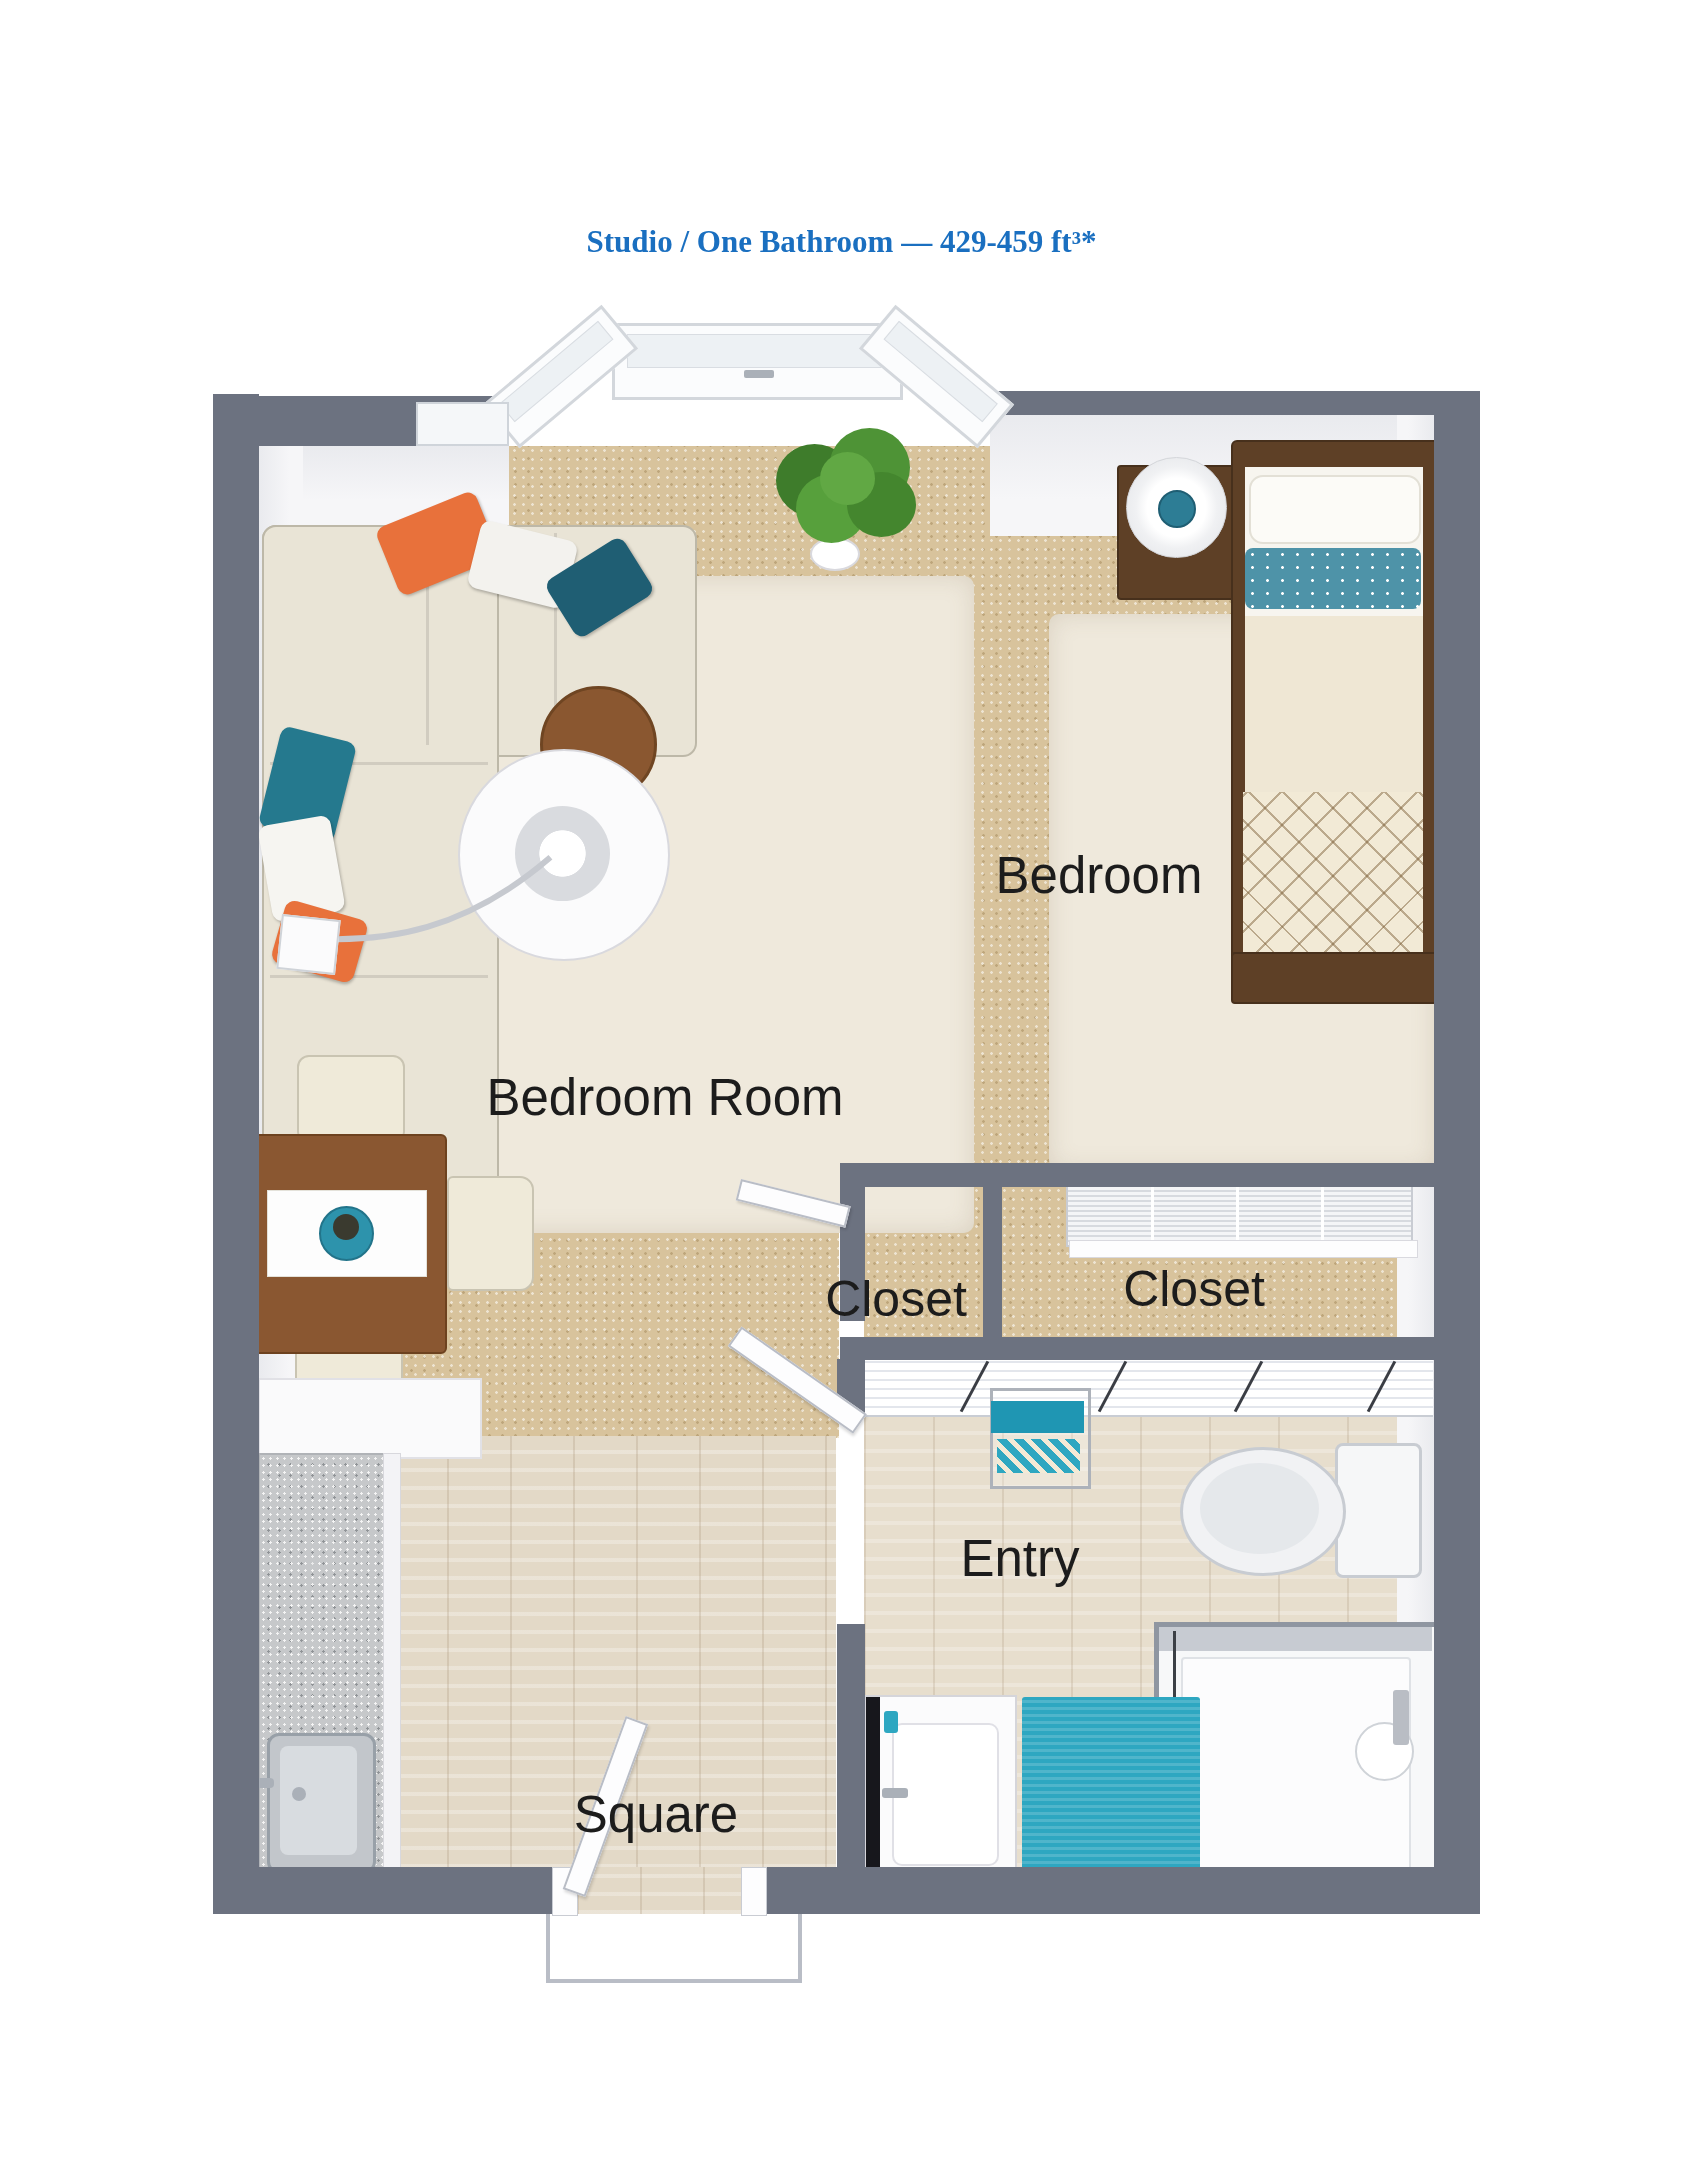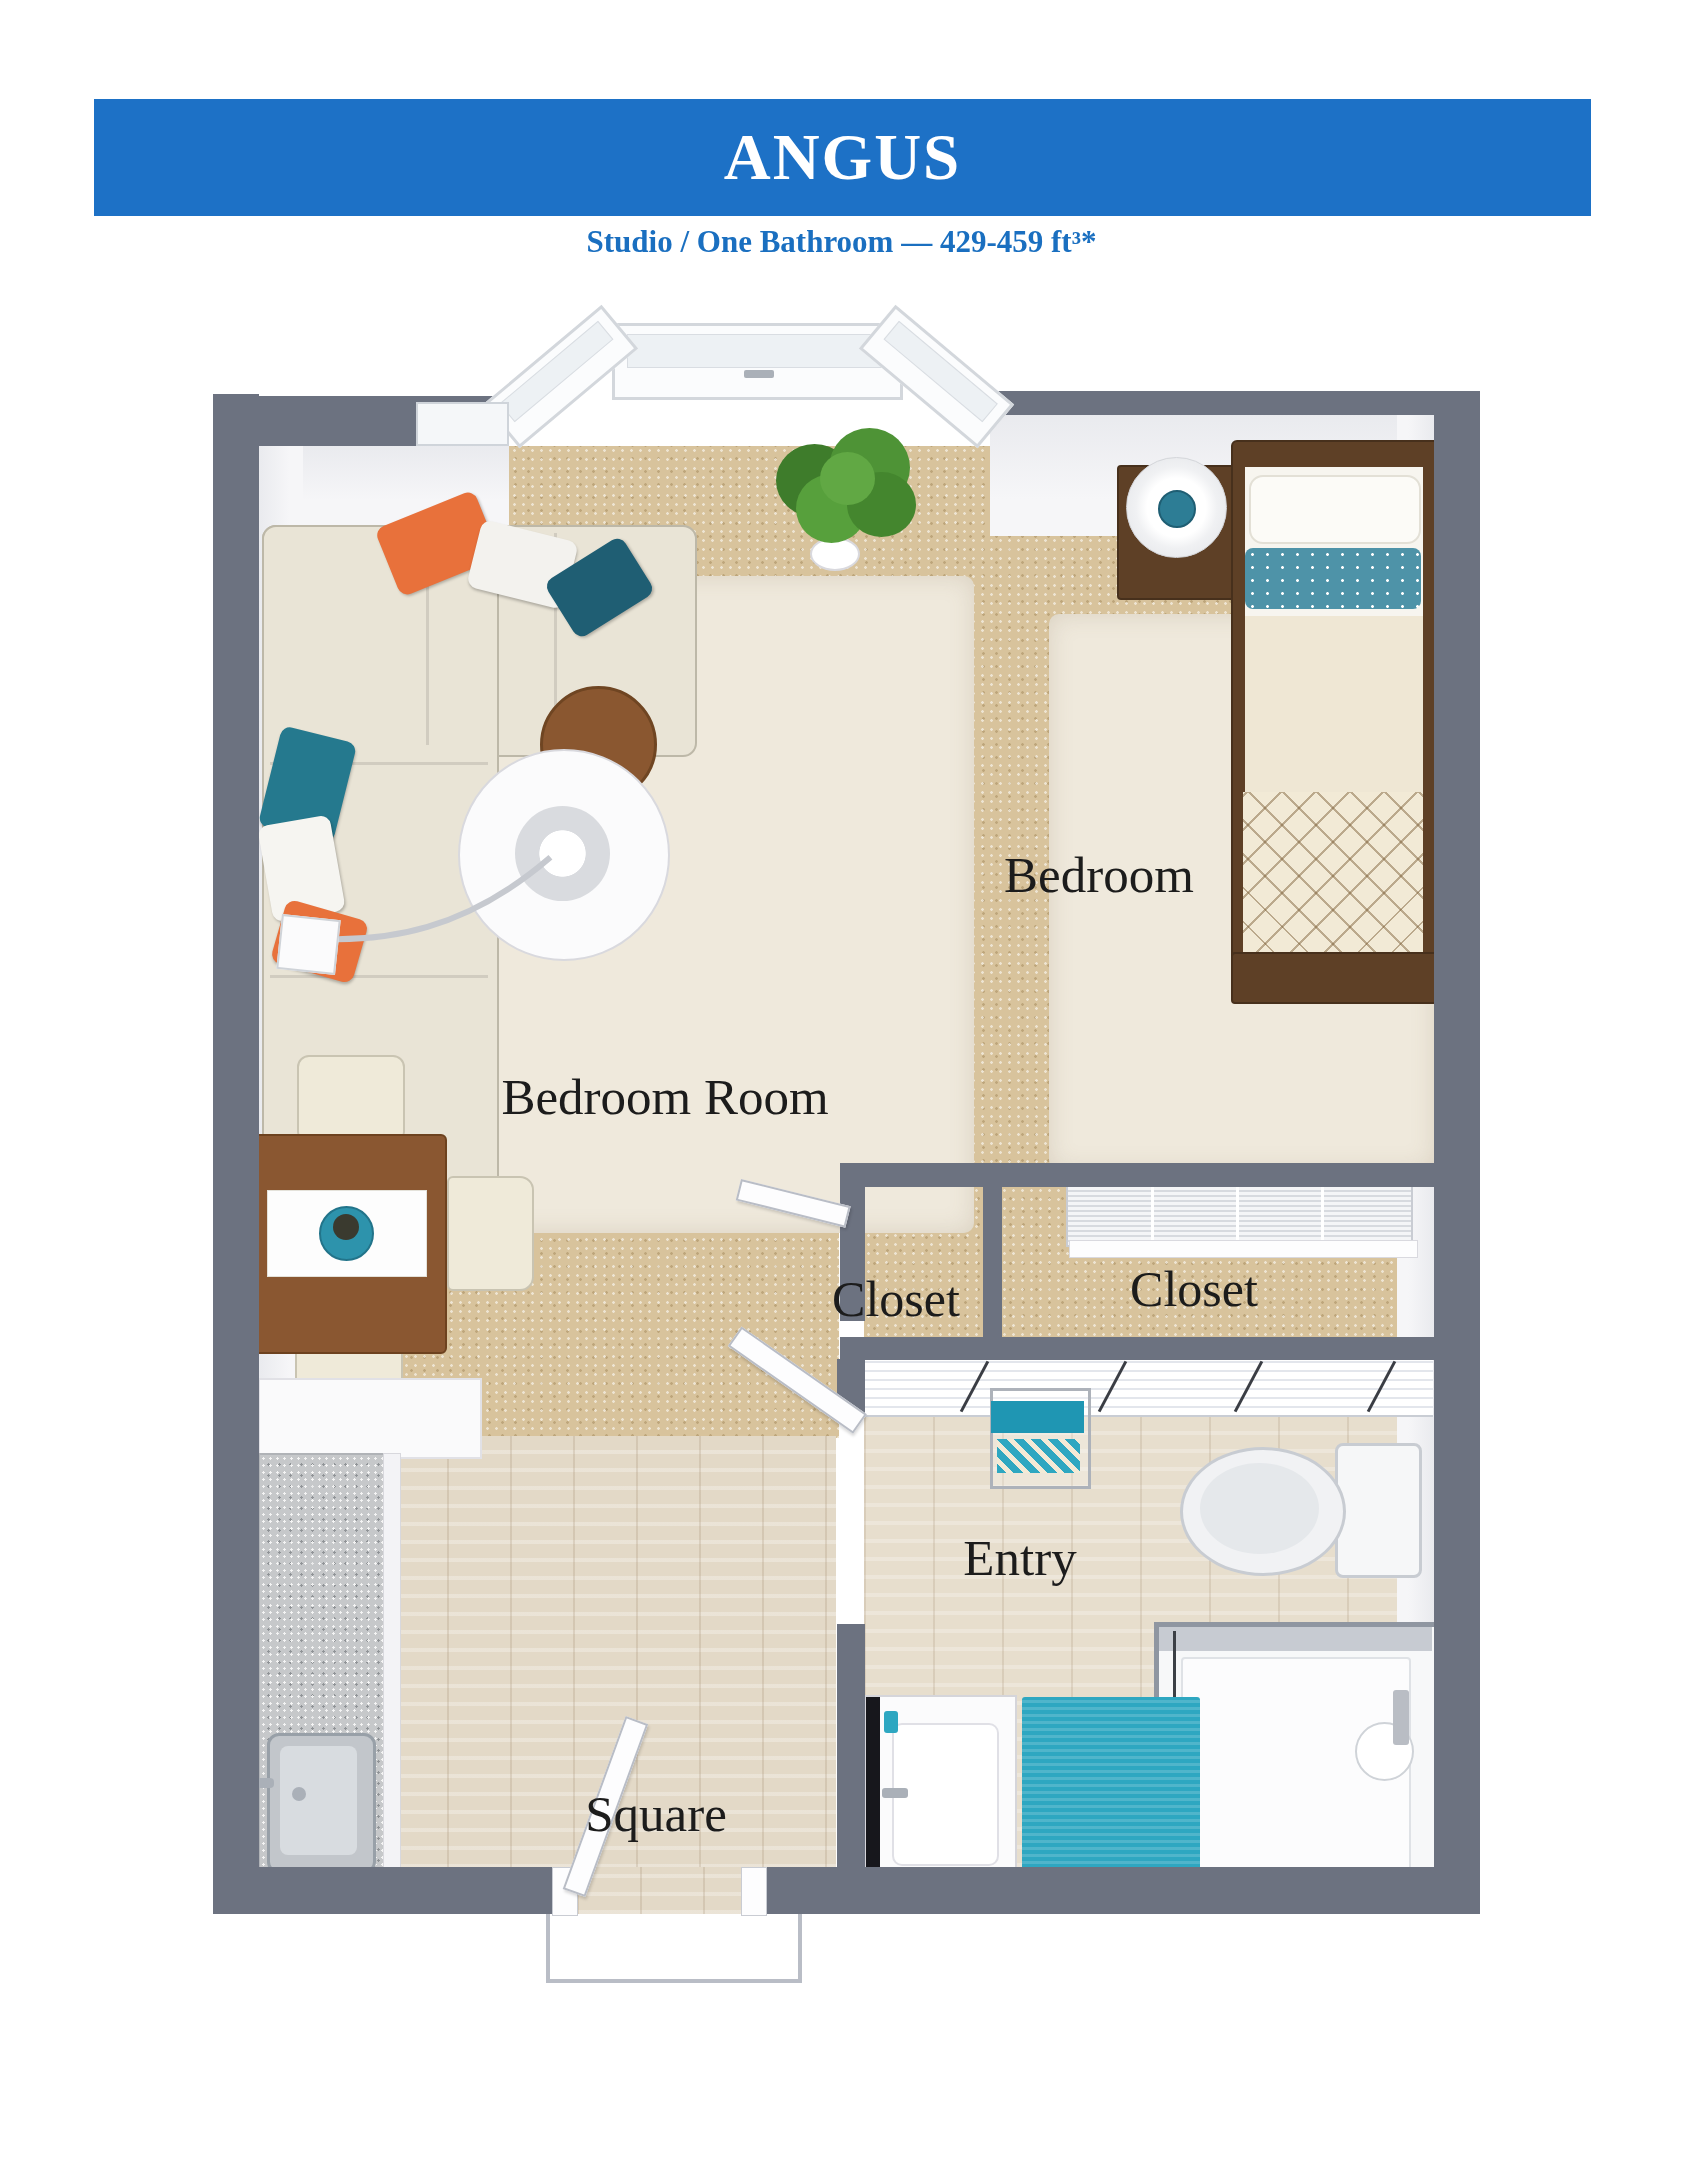--- a/index.html
+++ b/index.html
@@ -37,21 +37,21 @@
   .wface{background:linear-gradient(180deg,#e9eaee 0%,#f6f6f8 70%);}
   .wfacev{background:linear-gradient(90deg,#e9eaee 0%,#f6f6f8 70%);}
 
   .window{background:#fbfcfd;border:3px solid #d3d7dc;}
   .glass{background:#edf1f4;border:1px solid #d9dde2;}
 
   .doorleaf{background:#fdfdfe;border:2px solid #b9bdc6;box-shadow:2px 2px 3px rgba(0,0,0,.15);}
   .jamb{background:#fdfdfe;border:1px solid #c9ccd3;}
 
   
-  .roomlabel{transform:translate(-50%,-50%);font-size:51px;color:#1c1c1c;white-space:nowrap;font-family:Liberation Serif, serif;}
+  .roomlabel{transform:translate(-50%,-50%);font-size:51px;color:#1c1c1c;white-space:nowrap;}
 
   
   .sofa{background:#e9e4d6;border:2px solid #bdb8a8;border-radius:14px;}
   .seam{background:rgba(0,0,0,.10);}
   .pillow{border-radius:10px;box-shadow:1px 2px 3px rgba(0,0,0,.25);}
   .wood-furn{background:#8a5731;border:2px solid #6d421f;}
   .dark-furn{background:#5e4026;border:2px solid #47301c;}
   .cream{background:#efead9;border:2px solid #c9c4b2;}
   .tealrug{background:#2ea7c1;
     background-image:repeating-linear-gradient(0deg,rgba(255,255,255,.16) 0 3px,transparent 3px 7px);
@@ -64,23 +64,20 @@
                      radial-gradient(rgba(90,95,100,.5) 1px,transparent 1.4px);
     background-size:7px 7px,11px 11px;background-position:0 0,3px 4px;border:2px solid #b0b3b7;}
   .steel{background:#c2c6cb;border:3px solid #98a0a8;border-radius:12px;}
   .porc{background:#f6f7f8;border:3px solid #c8ccd2;}
 </style>
 </head>
 <body>
 
 <div class="page">
 
-  <div class="abs banner">
-    <h1>ANGUS</h1>
-  </div>
   <div class="abs subtitle">Studio / One Bathroom — 429-459 ft³*</div>
 
   <div class="abs" style="left:0;top:0;width:1683px;height:2178px;">
 
     <div class="abs carpet" style="left:258px;top:446px;width:1176px;height:718px;"></div>
     <div class="abs carpet" style="left:258px;top:1163px;width:581px;height:275px;"></div>
     <div class="abs carpet" style="left:864px;top:1186px;width:121px;height:153px;"></div>
     <div class="abs carpet" style="left:1000px;top:1186px;width:434px;height:153px;"></div>
     <div class="abs wood" style="left:258px;top:1436px;width:578px;height:432px;"></div>
     <div class="abs wood" style="left:577px;top:1867px;width:165px;height:47px;"></div>

